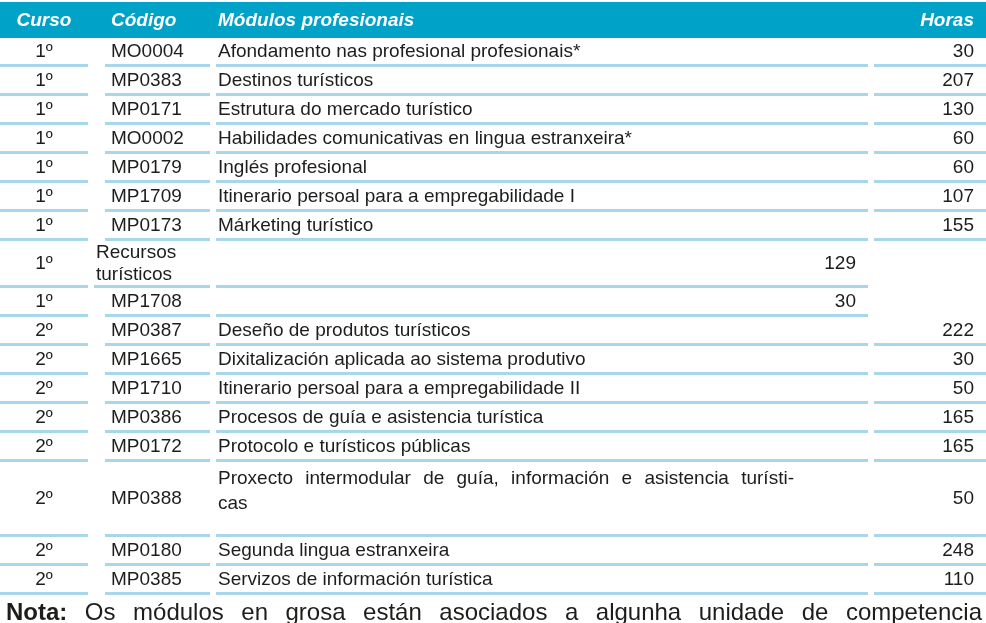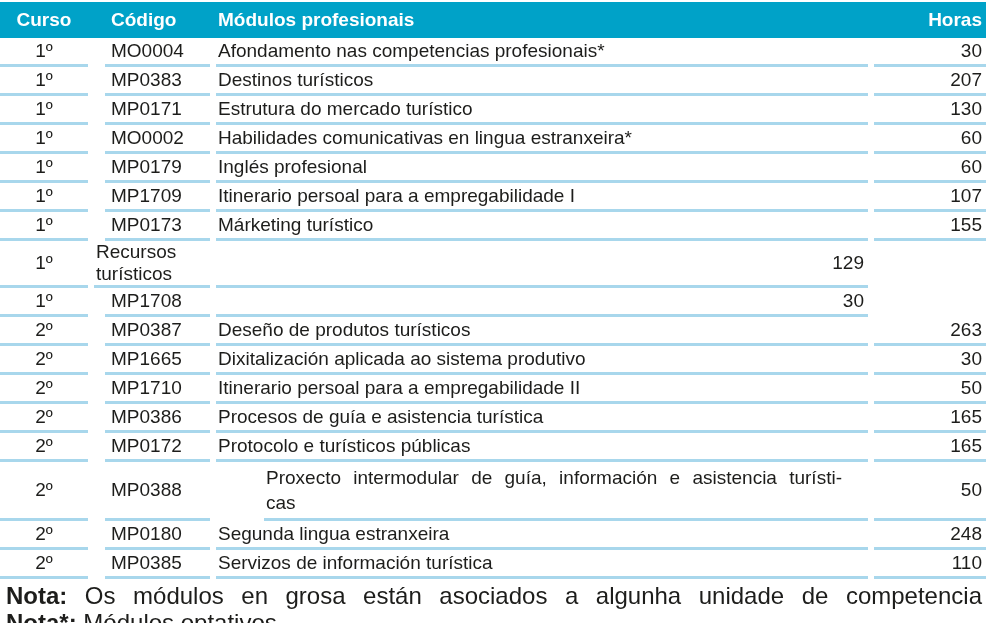--- a/index.html
+++ b/index.html
@@ -12,34 +12,34 @@
     display:grid;
     grid-template-columns:88px 116px 1fr 112px;
     column-gap:6px;
     align-items:stretch;
   }
   .header-row {
     background:#00a2c8; color:#ffffff; font-weight:bold;
     height:36px; margin-top:2px; font-size:19px;
     flex:0 0 auto;
   }
-  .header-row .cell { border-bottom:none; min-height:0; }
+  .header-row .cell { border-bottom:none; min-height:0;font-style:italic; }
   .cell {
     box-sizing:border-box; display:flex; align-items:center;
     min-height:29px; font-size:19px; line-height:22px;
     border-bottom:3px solid #a8d7ec;
   }
   .c-curso  { justify-content:center; }
   .c-codigo { padding-left:6px;margin-left:11px; }
   .c-mod    { padding-left:2px; padding-right:8px; }
-  .c-horas  { justify-content:flex-end; padding-right:4px; }
+  .c-horas  { justify-content:flex-end; padding-right:12px; }
   .bold     { font-weight:normal; }
   .wrapped  {
     white-space:pre-line; word-spacing:7px; line-height:25px;
-    padding-top:3px; padding-bottom:3px;margin-left:48px;
+    padding-top:3px; padding-bottom:19px;
   }
   .notes { padding:3px 4px 0 6px; font-size:24px; flex:0 0 auto; }
   .note  { margin:0; line-height:27px; }
   .note-justify { text-align:justify; text-align-last:justify; }
   .bottom-bar {
     display:grid; grid-template-columns:88px 116px 1fr 112px; column-gap:6px;
     height:5px; margin-top:4px; flex:0 0 auto;
   }
   .bottom-bar span { background:#a8d7ec; }
 </style>
@@ -52,21 +52,21 @@
     <div class="cell c-curso">Curso</div>
     <div class="cell c-codigo">Código</div>
     <div class="cell c-mod">Módulos profesionais</div>
     <div class="cell c-horas">Horas</div>
   </div>
 
   <div id="rows">
       <div class="grid-row data-row">
         <div class="cell c-curso">1º</div>
         <div class="cell c-codigo">MO0004</div>
-        <div class="cell c-mod">Afondamento nas competencias profesionais*</div>
+        <div class="cell c-mod">Afondamento nas profesional profesionais*</div>
         <div class="cell c-horas">30</div>
       </div>
       <div class="grid-row data-row">
         <div class="cell c-curso">1º</div>
         <div class="cell c-codigo">MP0383</div>
         <div class="cell c-mod">Destinos turísticos</div>
         <div class="cell c-horas">207</div>
       </div>
       <div class="grid-row data-row">
         <div class="cell c-curso">1º</div>
@@ -105,21 +105,21 @@
       </div>
       <div class="grid-row data-row">
         <div class="cell c-curso">1º</div>
         <div class="cell c-codigo">MP1708</div>
         <div class="cell c-horas">30</div>
       </div>
       <div class="grid-row data-row">
         <div class="cell c-curso">2º</div>
         <div class="cell c-codigo">MP0387</div>
         <div class="cell c-mod bold">Deseño de produtos turísticos</div>
-        <div class="cell c-horas">263</div>
+        <div class="cell c-horas">222</div>
       </div>
       <div class="grid-row data-row">
         <div class="cell c-curso">2º</div>
         <div class="cell c-codigo">MP1665</div>
         <div class="cell c-mod">Dixitalización aplicada ao sistema produtivo</div>
         <div class="cell c-horas">30</div>
       </div>
       <div class="grid-row data-row">
         <div class="cell c-curso">2º</div>
         <div class="cell c-codigo">MP1710</div>

